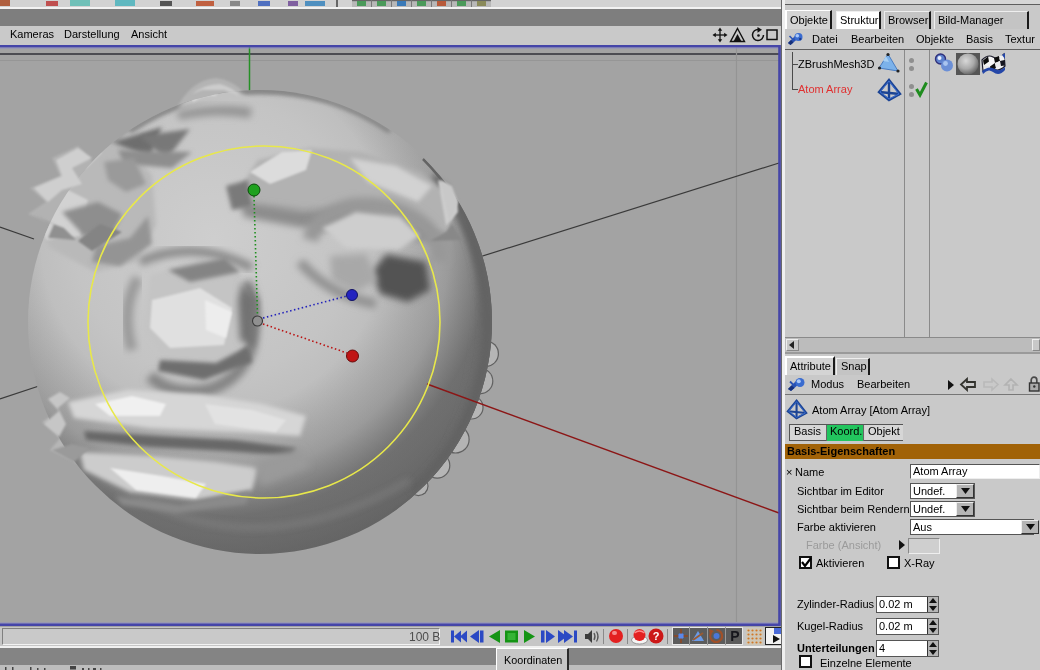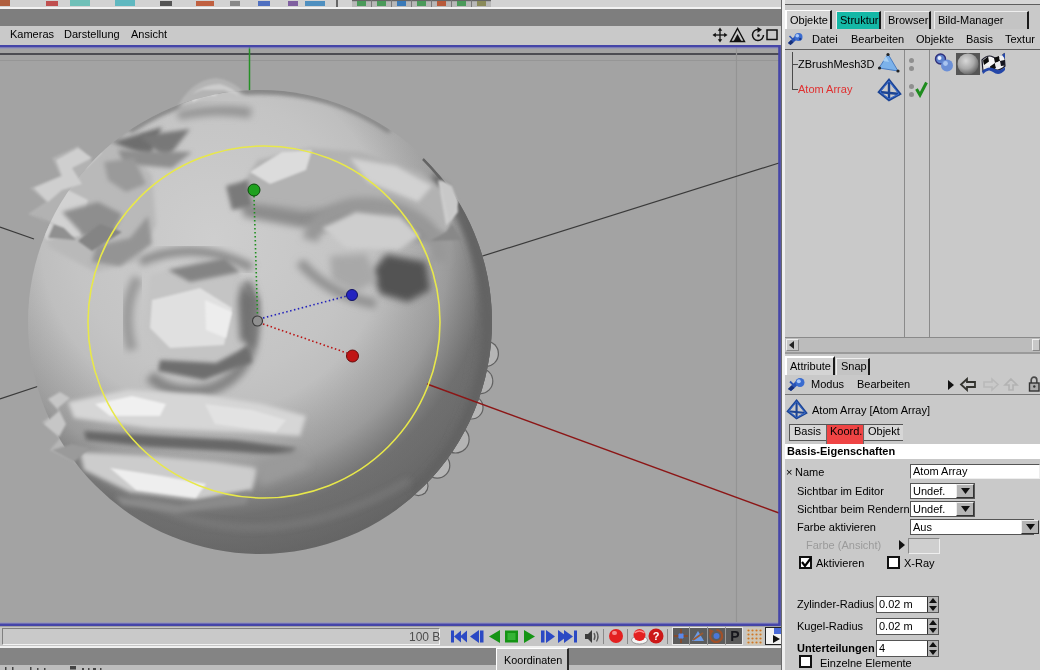--- a/index.html
+++ b/index.html
@@ -358,21 +358,21 @@
 <div class="abs" style="left:781px;top:0;width:1px;height:670px;background:#696969;"></div>
 <div class="abs" style="left:782px;top:0;width:3px;height:670px;background:#efefef;"></div>
 
 <div class="abs" style="left:785px;top:0;width:255px;height:4px;background:#d6d6d6;"></div>
 <div class="abs" style="left:785px;top:4px;width:255px;height:1px;background:#5e5e5e;"></div>
 
 <div class="abs" style="left:785px;top:10px;width:47px;height:19px;background:#d4d4d4;
   border-top:1px solid #fff;border-left:2px solid #fff;border-right:2px solid #1a1a1a;">
   <span class="txt" style="left:3px;top:2px;">Objekte</span>
     </div>
-<div class="abs" style="left:836px;top:11px;width:45px;height:18px;background:#14b8a6;
+<div class="abs" style="left:836px;top:11px;width:45px;height:18px;background:#ffffff;
   border-top:1px solid #eee;border-left:1px solid #eee;border-right:2px solid #1a1a1a;">
   <span class="txt" style="left:3px;top:1px;">Struktur</span>
     </div>
 <div class="abs" style="left:884px;top:11px;width:47px;height:18px;background:#c4c4c4;
   border-top:1px solid #eee;border-left:1px solid #eee;border-right:2px solid #1a1a1a;">
   <span class="txt" style="left:3px;top:1px;">Browser</span>
     </div>
 <div class="abs" style="left:934px;top:11px;width:95px;height:18px;background:#c4c4c4;
   border-top:1px solid #eee;border-left:1px solid #eee;border-right:2px solid #1a1a1a;">
   <span class="txt" style="left:3px;top:1px;">Bild-Manager</span>
@@ -518,28 +518,28 @@
     <path d="M2 14 L23 16"></path>
   </g>
   <path d="M12 3 L22 16 L12 21 L3 14 Z" fill="none" stroke="#3c70d4" stroke-width="1"></path>
 </svg>
 <span class="txt" style="left:812px;top:403px;">Atom Array [Atom Array]</span>
 
 <div class="abs" style="left:789px;top:424px;width:114px;height:17px;border:1px solid #555;background:#d2d2d2;"></div>
 <div class="abs" style="left:790px;top:425px;width:36px;height:15px;background:#d6d6d6;">
   <span class="txt" style="left:4px;top:-1px;">Basis</span>
     </div>
-<div class="abs" style="left:826px;top:425px;width:38px;height:24px;background:#ef4444;border-left:1px solid #666;border-right:1px solid #666;padding-left:24px;">
+<div class="abs" style="left:826px;top:425px;width:38px;height:16px;background:#22c55e;border-left:1px solid #666;border-right:1px solid #666;padding-left:24px;">
   <span class="txt" style="left:3px;top:-1px;">Koord.</span>
     </div>
 <div class="abs" style="left:865px;top:425px;width:38px;height:15px;background:#d6d6d6;">
   <span class="txt" style="left:3px;top:-1px;">Objekt</span>
     </div>
 
-<div class="abs" style="left:785px;top:444px;width:255px;height:15px;background:#ffffff;">
+<div class="abs" style="left:785px;top:444px;width:255px;height:15px;background:#a16207;">
   <span class="txt" style="left:2px;top:0;font-weight:bold;">Basis-Eigenschaften</span>
     </div>
 
 <span class="txt" style="left:786px;top:465px;">×</span>
 <span class="txt" style="left:795px;top:465px;">Name</span>
 <div class="abs" style="left:910px;top:464px;width:130px;height:15px;background:#fff;
   border:1px solid #555;border-bottom-color:#eee;border-right-color:#eee;">
   <span class="txt" style="left:2px;top:-1px;">Atom Array</span>
     </div>
 

